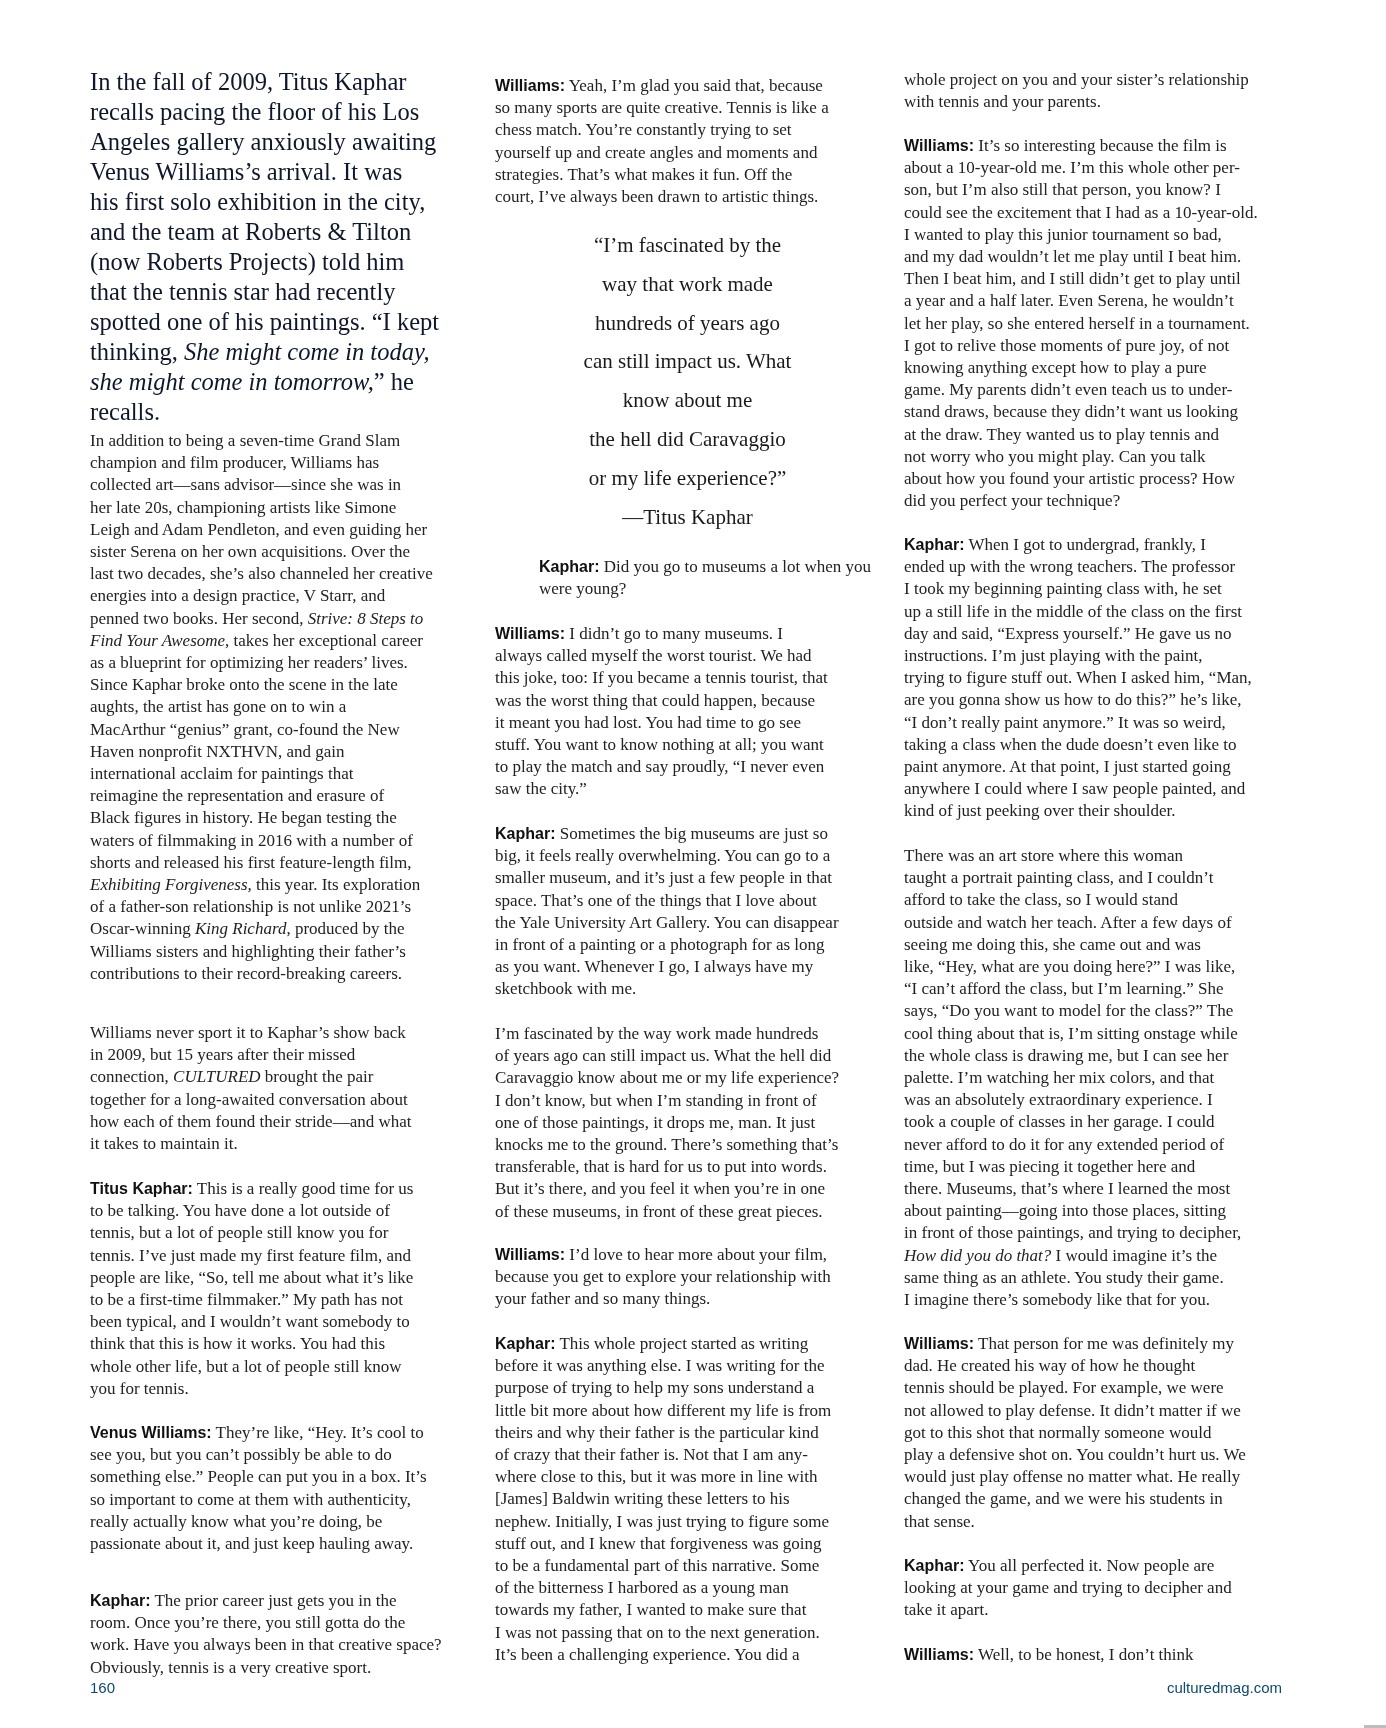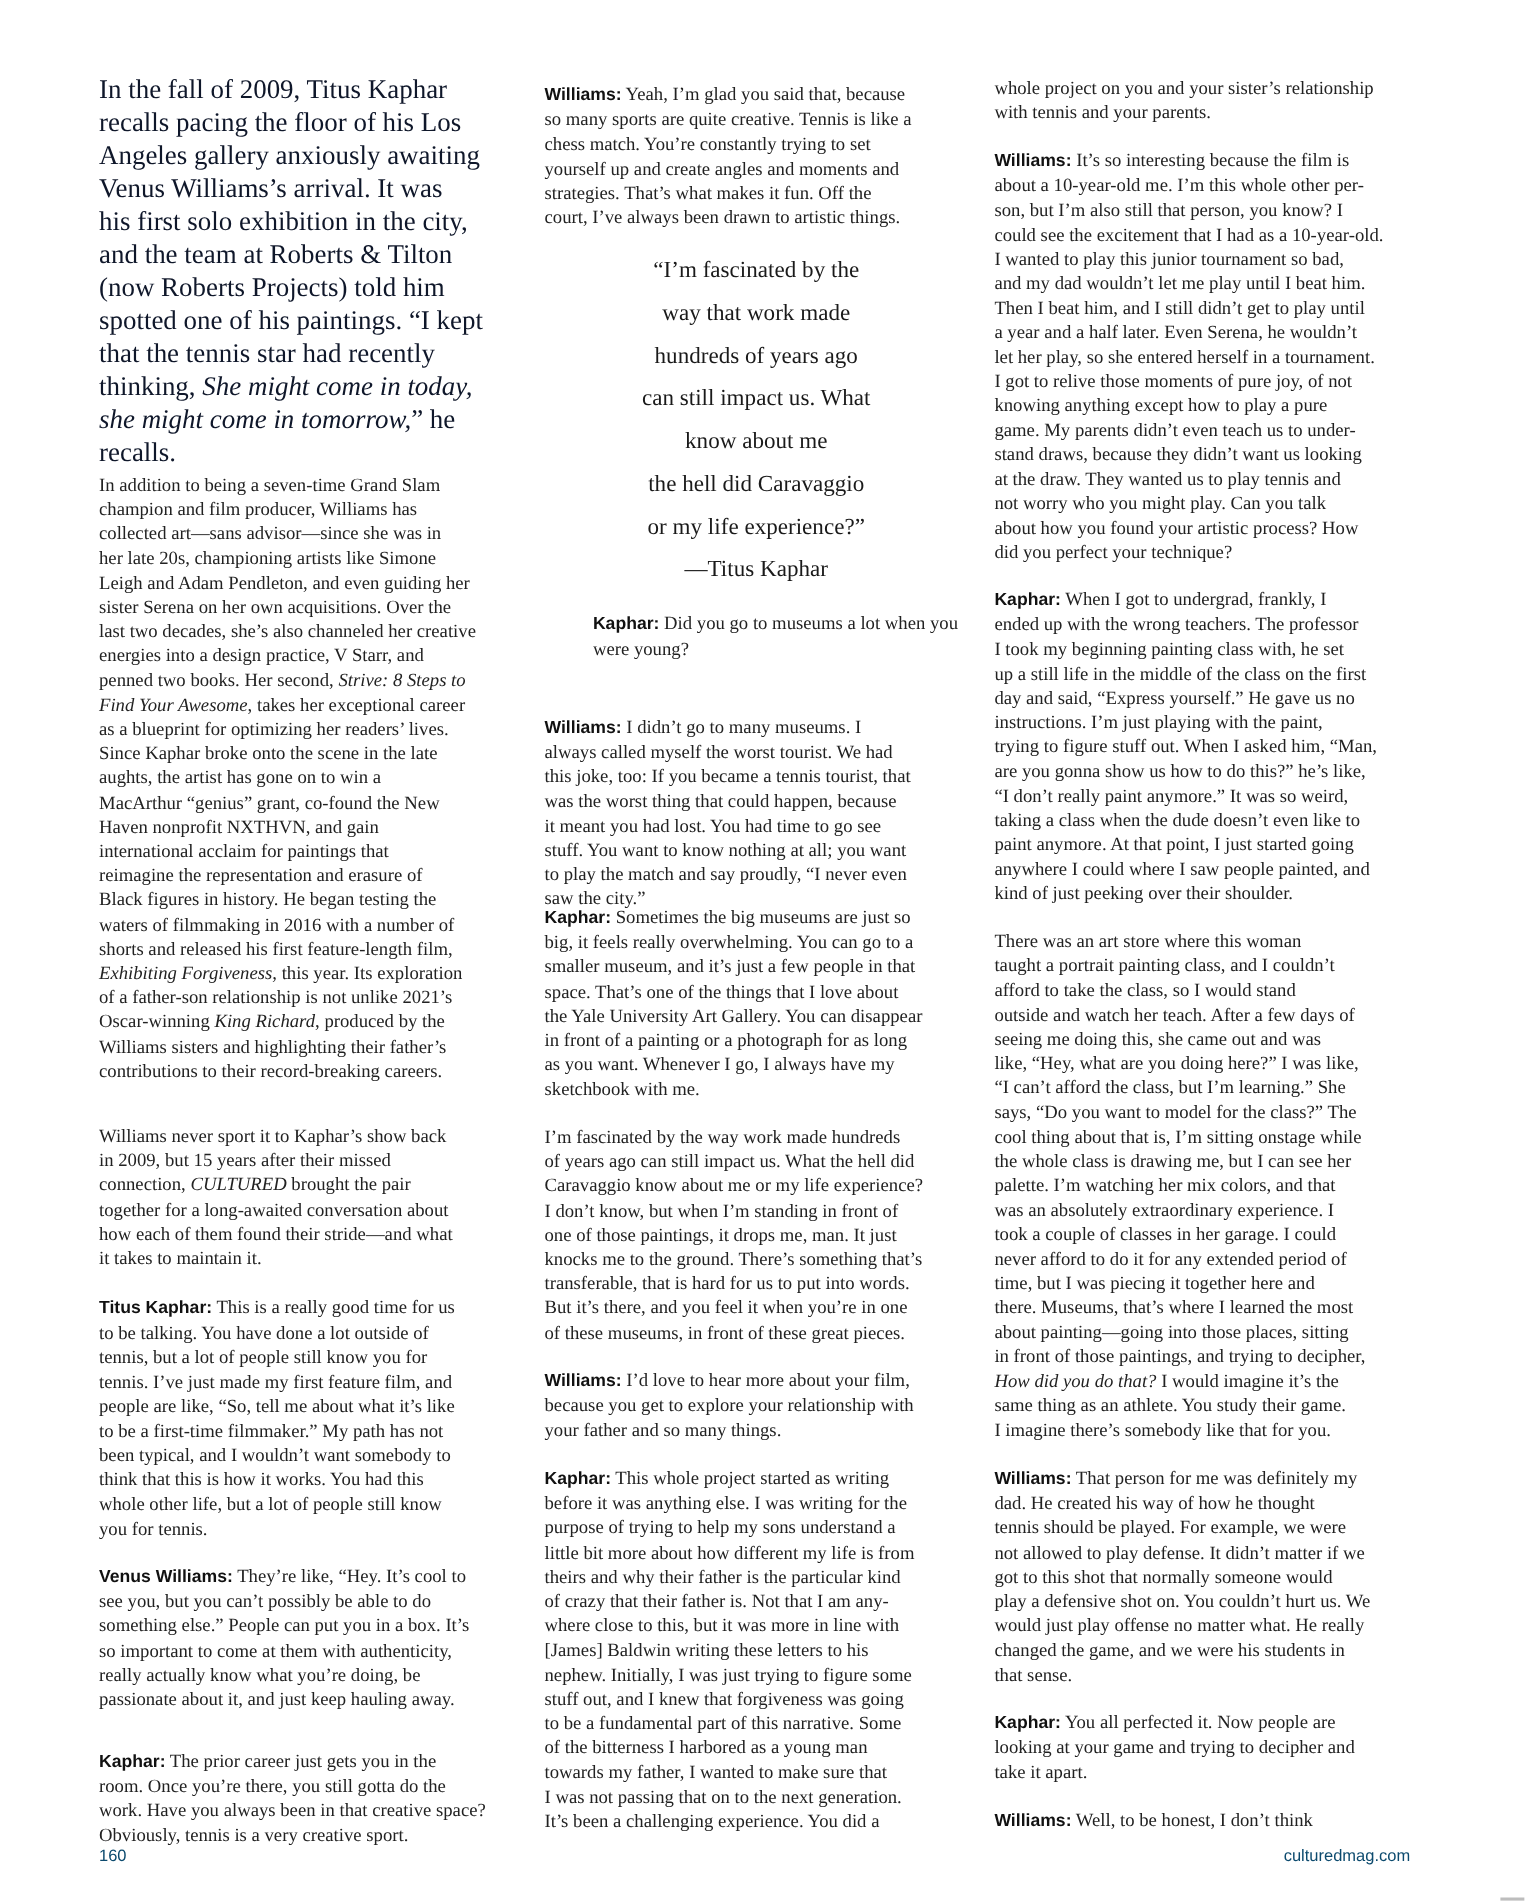--- a/index.html
+++ b/index.html
@@ -31,22 +31,22 @@
 
 <div class="col col-1">
   <div class="lede" id="lede">
       <span class="ln"><span>In the fall of 2009, Titus Kaphar</span></span>
       <span class="ln"><span>recalls pacing the floor of his Los</span></span>
       <span class="ln"><span>Angeles gallery anxiously awaiting</span></span>
       <span class="ln"><span>Venus Williams’s arrival. It was</span></span>
       <span class="ln"><span>his first solo exhibition in the city,</span></span>
       <span class="ln"><span>and the team at Roberts &amp; Tilton</span></span>
       <span class="ln"><span>(now Roberts Projects) told him</span></span>
+      <span class="ln"><span>that the tennis star had recently</span></span>
       <span class="ln"><span>spotted one of his paintings. “I kept</span></span>
-      <span class="ln"><span>that the tennis star had recently</span></span>
       <span class="ln"><span>thinking, </span><em>She might come in today,</em></span>
       <span class="ln"><em>she might come in tomorrow,</em><span>” he</span></span>
       <span class="ln"><span>recalls.</span></span>
     </div>
   <div class="body">
       <div class="para" style="top: 430px;">
         <span class="ln"><span>In addition to being a seven-time Grand Slam</span></span>
         <span class="ln"><span>champion and film producer, Williams has</span></span>
         <span class="ln"><span>collected art—sans advisor—since she was in</span></span>
         <span class="ln"><span>her late 20s, championing artists like Simone</span></span>
@@ -126,21 +126,21 @@
         <span class="ln"><span>so many sports are quite creative. Tennis is like a</span></span>
         <span class="ln"><span>chess match. You’re constantly trying to set</span></span>
         <span class="ln"><span>yourself up and create angles and moments and</span></span>
         <span class="ln"><span>strategies. That’s what makes it fun. Off the</span></span>
         <span class="ln"><span>court, I’ve always been drawn to artistic things.</span></span>
       </div>
       <div class="para" style="top: 556px; margin-left: 44px;">
         <span class="ln"><span class="speaker">Kaphar:</span><span> Did you go to museums a lot when you</span></span>
         <span class="ln"><span>were young?</span></span>
       </div>
-      <div class="para" style="top: 623px; margin-top: 27px;">
+      <div class="para" style="top: 623px;">
         <span class="ln"><span class="speaker">Williams:</span><span> I didn’t go to many museums. I</span></span>
         <span class="ln"><span>always called myself the worst tourist. We had</span></span>
         <span class="ln"><span>this joke, too: If you became a tennis tourist, that</span></span>
         <span class="ln"><span>was the worst thing that could happen, because</span></span>
         <span class="ln"><span>it meant you had lost. You had time to go see</span></span>
         <span class="ln"><span>stuff. You want to know nothing at all; you want</span></span>
         <span class="ln"><span>to play the match and say proudly, “I never even</span></span>
         <span class="ln"><span>saw the city.”</span></span>
       </div>
       <div class="para" style="top: 823px;">

